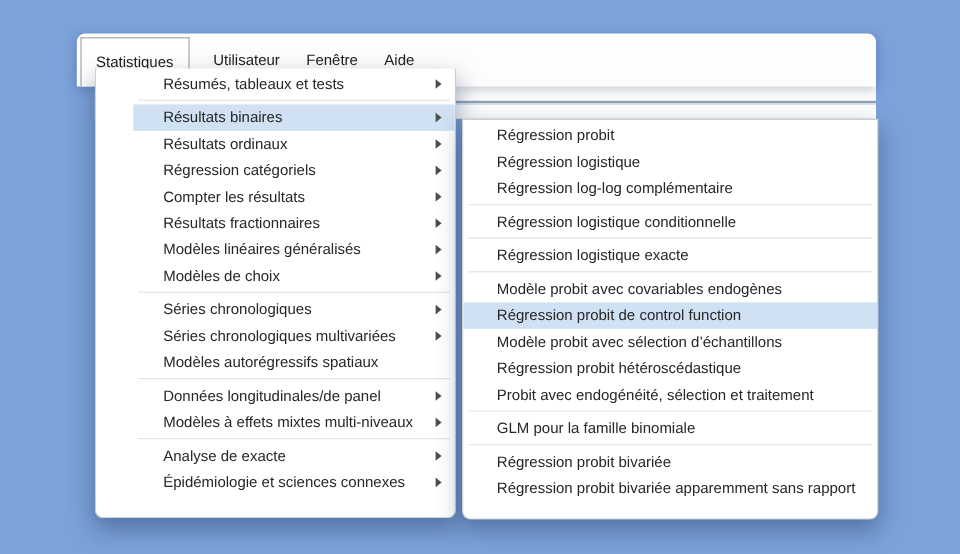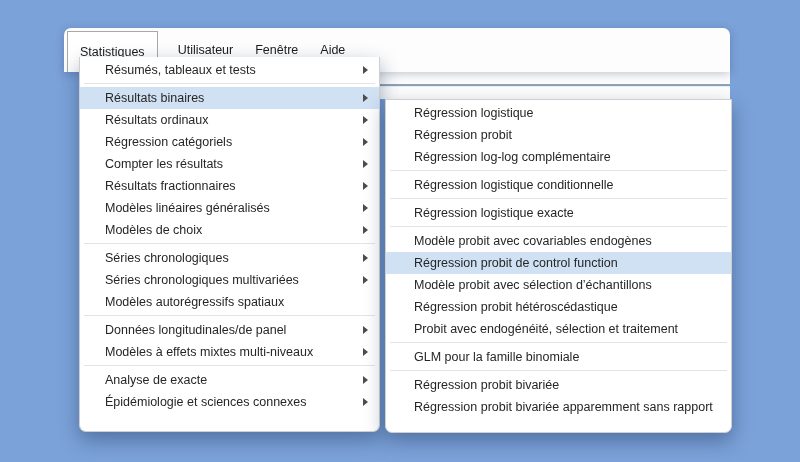--- a/index.html
+++ b/index.html
@@ -60,20 +60,21 @@
     box-sizing:border-box;
     box-shadow:0 8px 20px rgba(20,40,80,.40);
     z-index:3;
     padding-top:2px;
     overflow:hidden;
   }
   .menu-panel.left{
     left:79px;top:57px;width:301px;height:375px;
     border-top:none;
     border-radius:0 0 7px 7px;
+    padding-left:31px;
   }
   .menu-panel.right{
     left:385px;top:99px;width:347px;height:334px;
     border-radius:0 0 7px 7px;
     z-index:4;
   }
   .menu-row{
     position:relative;
     height:22px;line-height:22px;
     font-size:12.5px;color:#262626;
@@ -129,22 +130,22 @@
       <div class="menu-row"><span>Modèles autorégressifs spatiaux</span></div>
       <div class="menu-separator"></div>
       <div class="menu-row"><span>Données longitudinales/de panel</span><span class="submenu-arrow"></span></div>
       <div class="menu-row"><span>Modèles à effets mixtes multi-niveaux</span><span class="submenu-arrow"></span></div>
       <div class="menu-separator"></div>
       <div class="menu-row"><span>Analyse de exacte</span><span class="submenu-arrow"></span></div>
       <div class="menu-row"><span>Épidémiologie et sciences connexes</span><span class="submenu-arrow"></span></div>
     </div>
 
   <div class="menu-panel right" id="binary-submenu">
+      <div class="menu-row"><span>Régression probit</span></div>
       <div class="menu-row"><span>Régression logistique</span></div>
-      <div class="menu-row"><span>Régression probit</span></div>
       <div class="menu-row"><span>Régression log-log complémentaire</span></div>
       <div class="menu-separator"></div>
       <div class="menu-row"><span>Régression logistique conditionnelle</span></div>
       <div class="menu-separator"></div>
       <div class="menu-row"><span>Régression logistique exacte</span></div>
       <div class="menu-separator"></div>
       <div class="menu-row"><span>Modèle probit avec covariables endogènes</span></div>
       <div class="menu-row highlighted"><span>Régression probit de control function</span></div>
       <div class="menu-row"><span>Modèle probit avec sélection d’échantillons</span></div>
       <div class="menu-row"><span>Régression probit hétéroscédastique</span></div>

